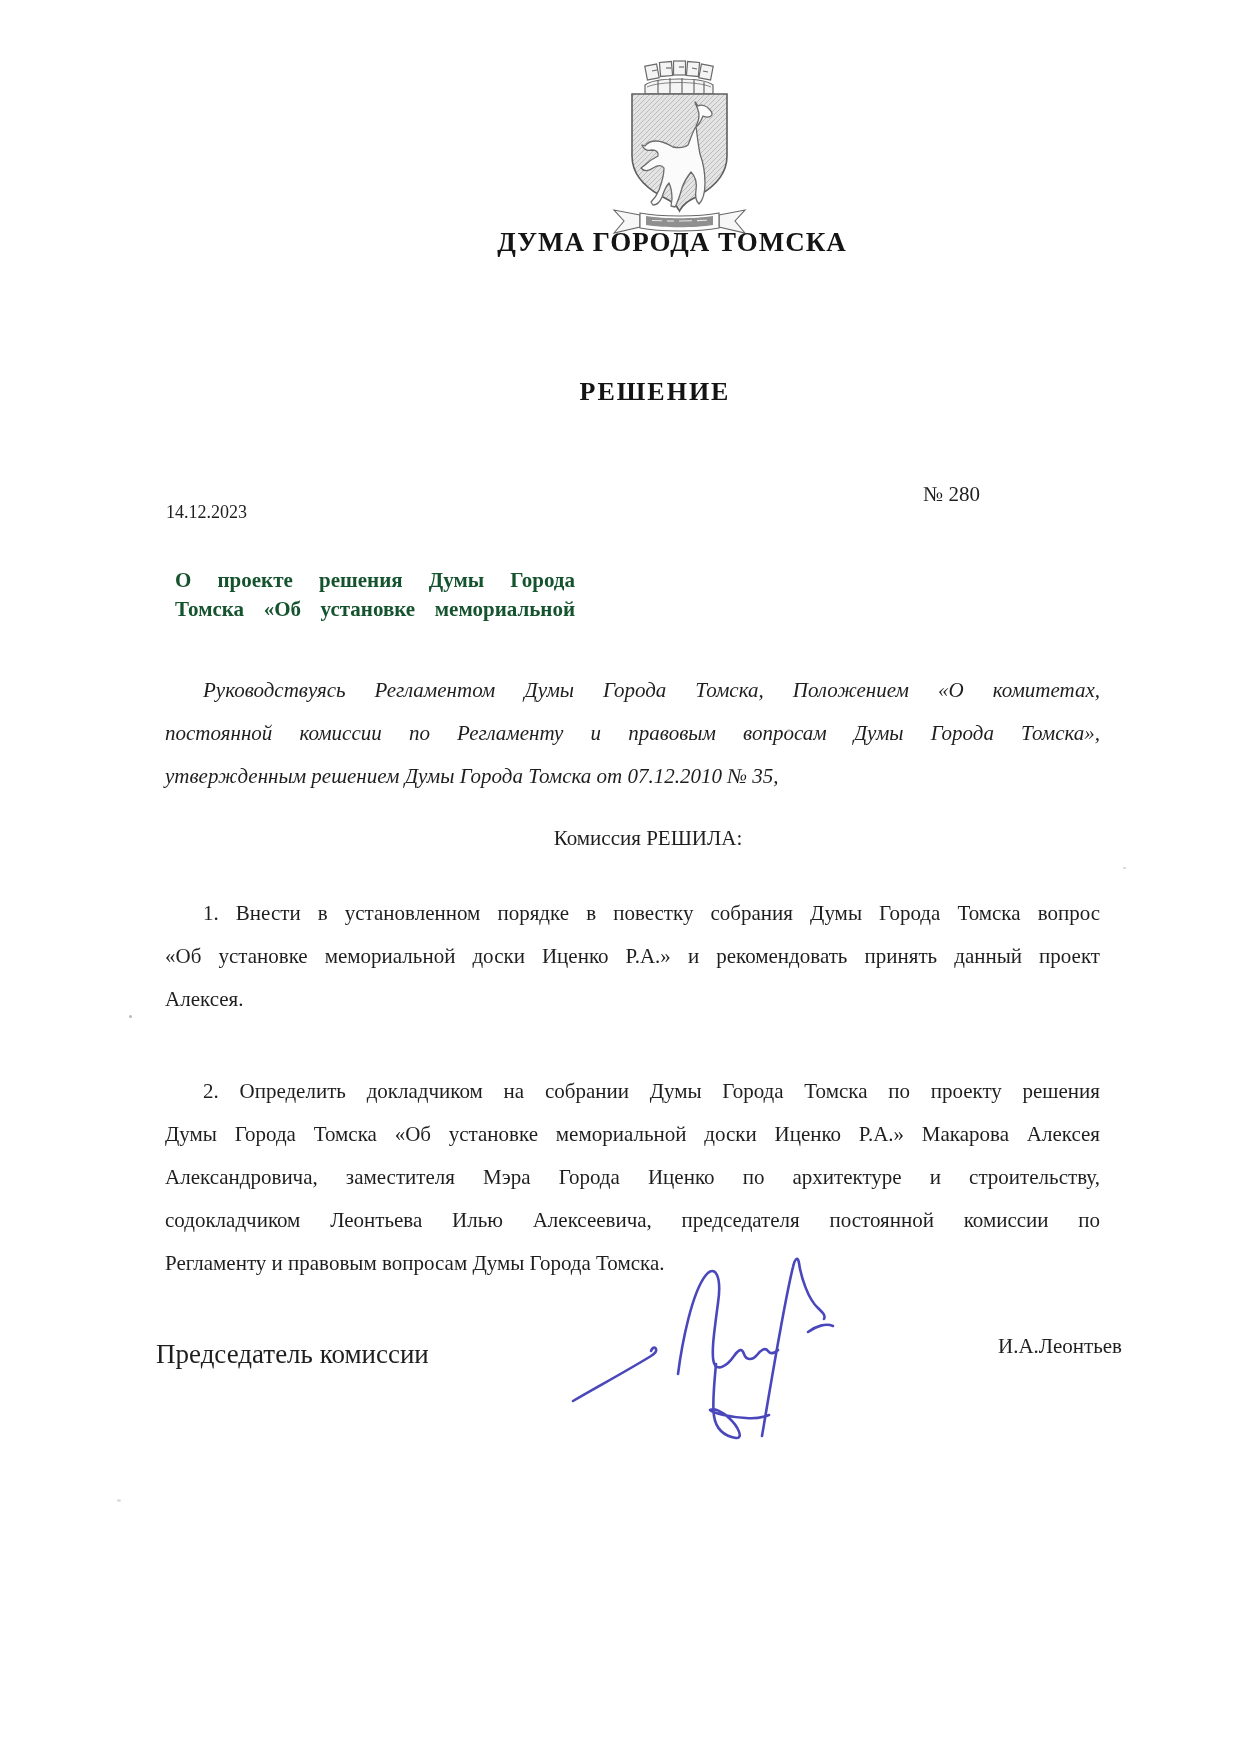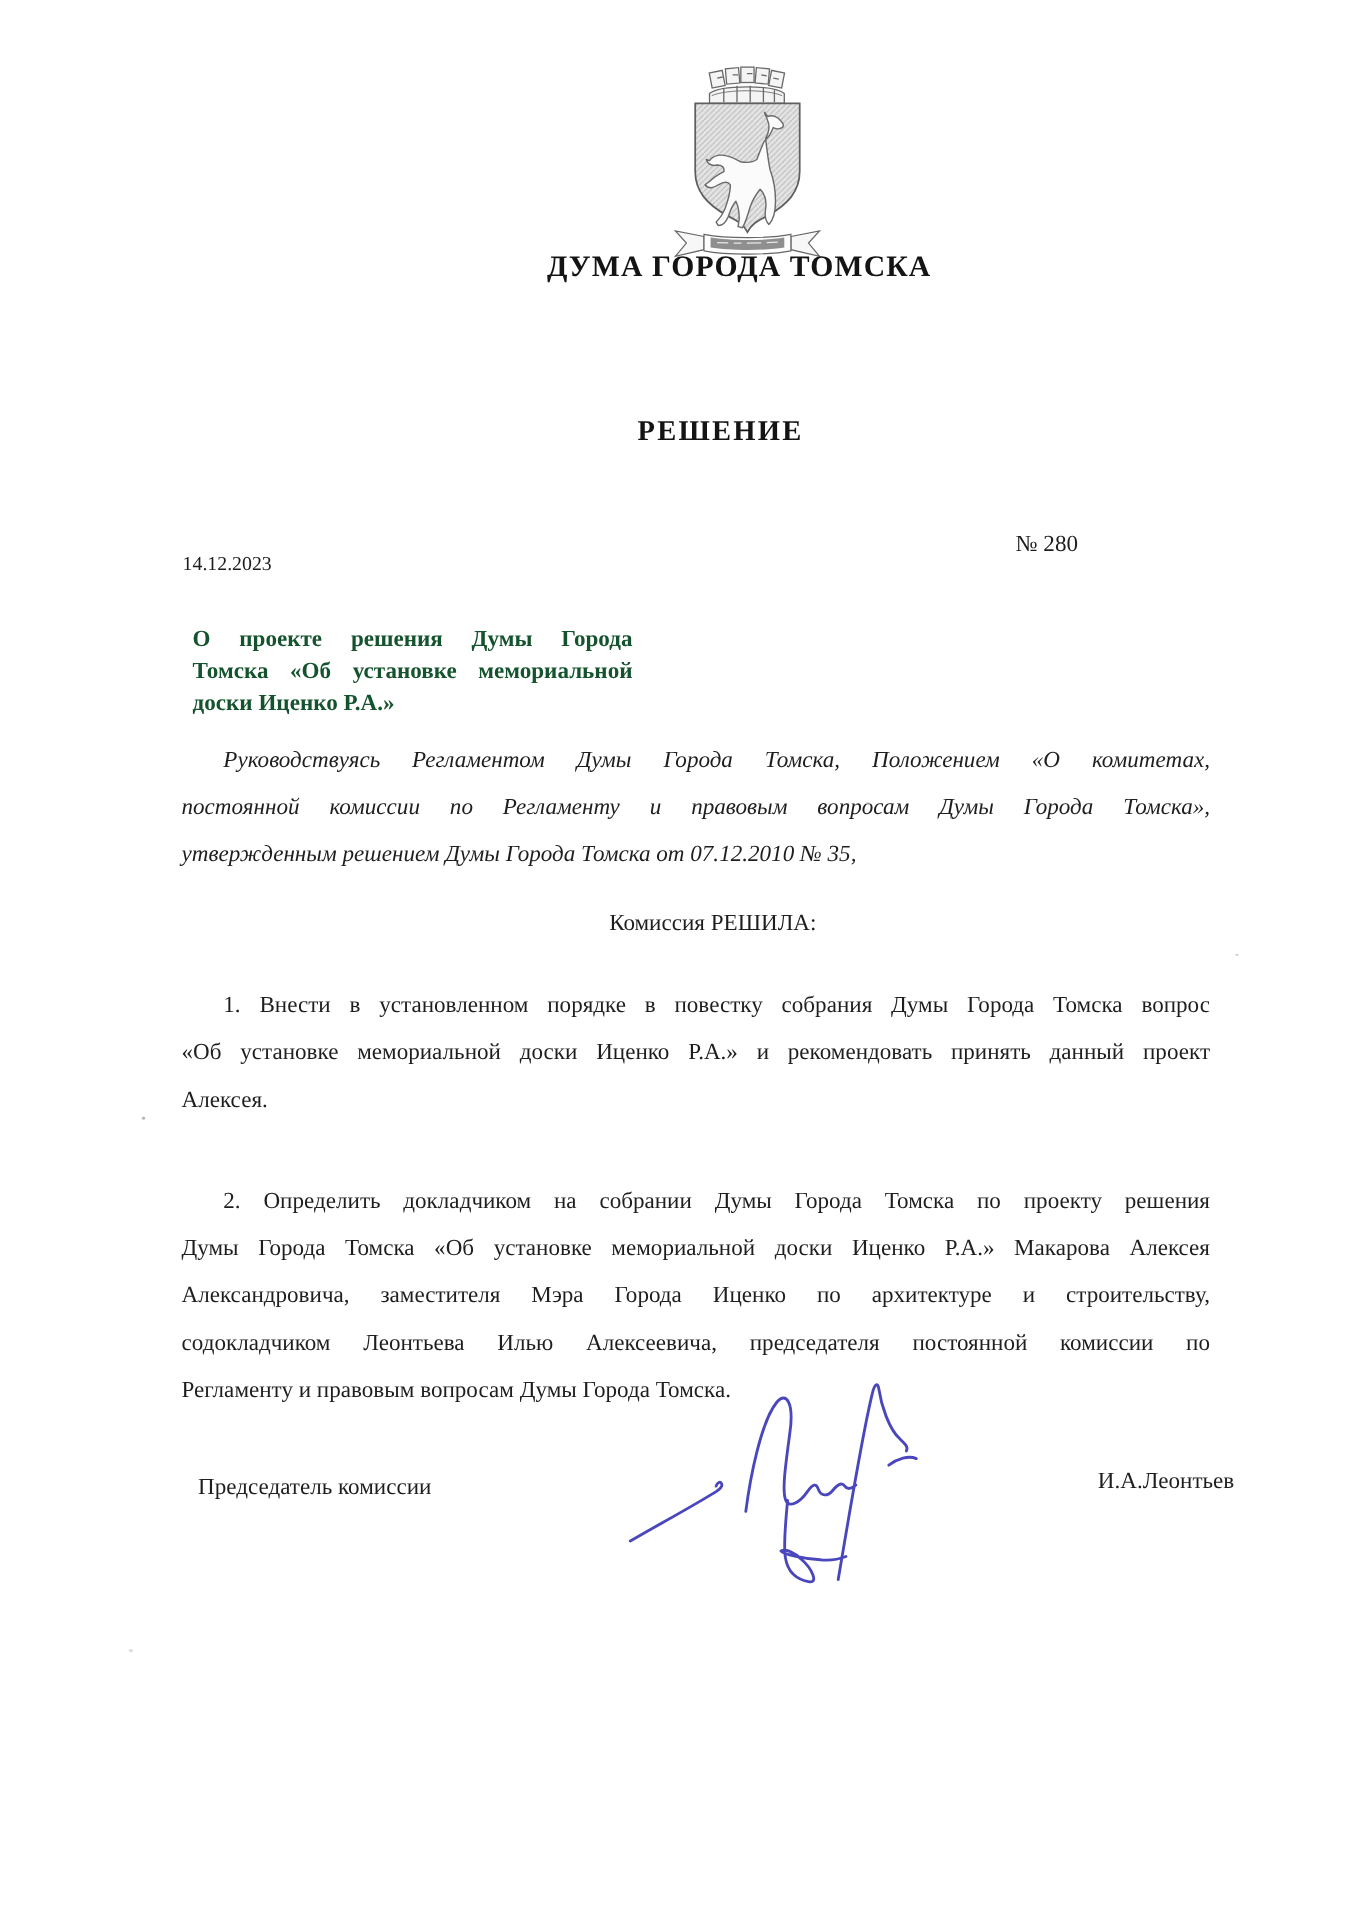--- a/index.html
+++ b/index.html
@@ -26,21 +26,21 @@
   
   .para{left:165px;width:935px;font-size:21px;line-height:43px;}
   .preamble{top:669px;font-style:italic;}
   .resolved{top:817px;left:0;width:100%;text-align:center;font-size:21px;line-height:43px;transform:translateX(28px);}
   .item1{top:892px;}
   .item2{top:1070px;}
   .jl{text-align:justify;text-align-last:justify;text-justify:inter-word;}
   .jll{text-align:left;}
   .indent{text-indent:38px;}
   
-  .sig-role{top:1339px;left:180px;font-size:21px;}
+  .sig-role{top:1339px;left:156px;font-size:27px;}
   .sig-name{top:1334px;right:118px;font-size:21px;}
   .signature{top:1245px;left:565px;width:275px;height:205px;}
   
   .speck{position:absolute;border-radius:50%;}
   .sp1{top:729px;left:787px;width:4px;height:3px;background:#b9b9c8;opacity:.65;}
   .sp2{top:1015px;left:129px;width:3px;height:3px;background:#9a9a9a;opacity:.7;}
   .sp3{top:867px;left:1123px;width:3px;height:2px;background:#b0b0b0;opacity:.6;}
   .sp4{top:1499px;left:117px;width:4px;height:3px;background:#c6c6c6;opacity:.6;}
 </style>
 </head>
@@ -109,21 +109,20 @@
 
 
   <div class="abs doctype">РЕШЕНИЕ</div>
 
   <div class="abs docnum">№ 280</div>
   <div class="abs docdate">14.12.2023</div>
 
   <div class="abs subject">
     <div class="jl">О проекте решения Думы Города</div>
     <div class="jl">Томска «Об установке мемориальной</div>
-    <div class="jll">доски Иценко Р.А.»</div>
   </div>
 
   <div class="abs para preamble">
     <div class="jl indent">Руководствуясь Регламентом Думы Города Томска, Положением «О комитетах,</div>
     <div class="jl">постоянной комиссии по Регламенту и правовым вопросам Думы Города Томска»,</div>
     <div class="jll">утвержденным решением Думы Города Томска от 07.12.2010 № 35,</div>
   </div>
 
   <div class="abs resolved">Комиссия РЕШИЛА:</div>
 

